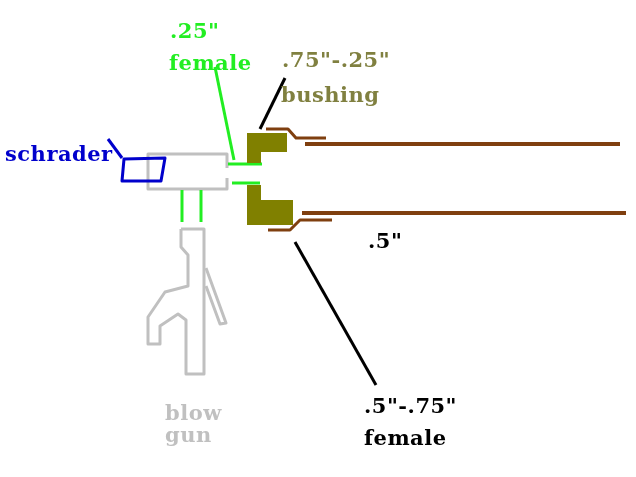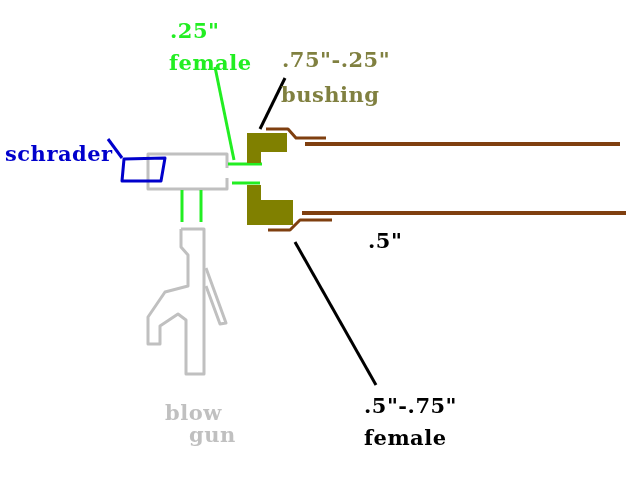--- a/index.html
+++ b/index.html
@@ -68,13 +68,13 @@
 <div class="lbl" style="left:281px; top:84px; color:#808040;">bushing</div>
 
 <div class="lbl" style="left:5px; top:111px; color:#0000cc;margin-top:32px;">schrader</div>
 
 <div class="lbl" style="left:368px; top:230px; color:#000000;">.5"</div>
 
 <div class="lbl" style="left:364px; top:395px; color:#000000;">.5"-.75"</div>
 <div class="lbl" style="left:364px; top:427px; color:#000000;">female</div>
 
 <div class="lbl" style="left:165px; top:402px; color:#c0c0c0;">blow</div>
-<div class="lbl" style="left:165px; top:424px; color:#c0c0c0;margin-left:24px;">gun</div>
+<div class="lbl" style="left:165px; top:424px; color:#c0c0c0;">gun</div>
 
 </body></html>

